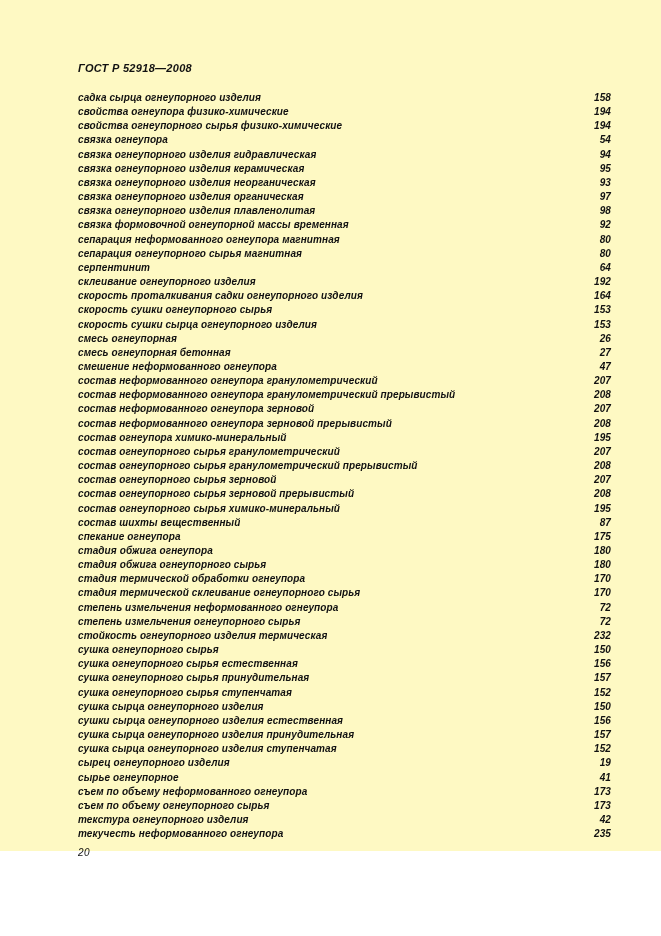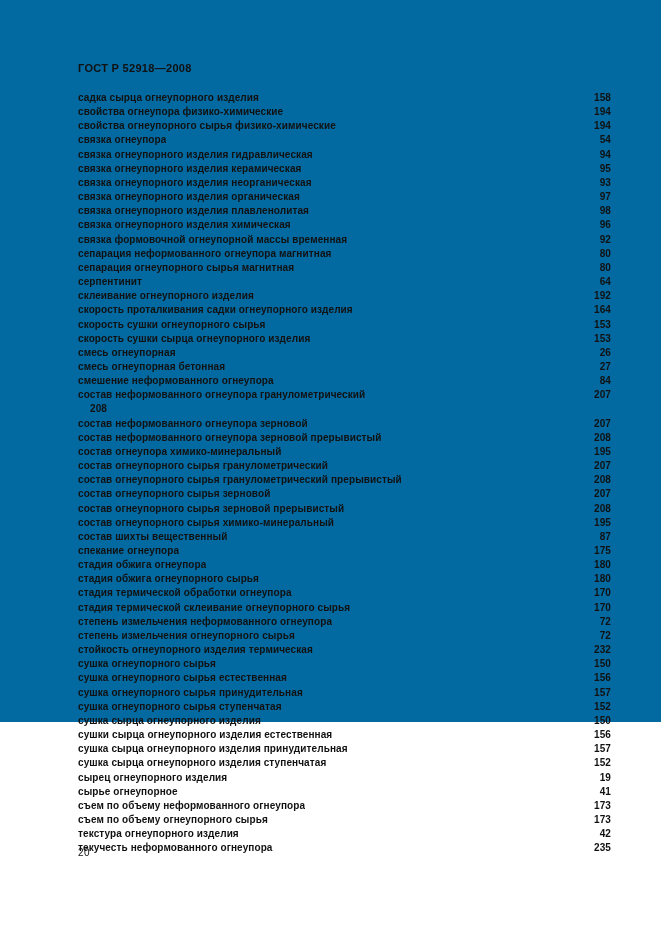--- a/index.html
+++ b/index.html
@@ -8,22 +8,23 @@
     width: 661px;
     height: 936px;
     background: #ffffff;
     font-family: "Liberation Sans", sans-serif;
     color: #111111;
     overflow: hidden;
   }
   .page {
     position: relative;
     width: 661px;
-    height: 722px;
-    background: #0369a1;
+    height: 851px;
+    background: #fef9c3;
+    font-style: italic;
   }
   .doc-header {
     position: absolute;
     left: 78px;
     top: 62px;
     font-size: 11px;
     font-weight: bold;
     letter-spacing: 0.3px;
     white-space: nowrap;
   }
@@ -107,24 +108,20 @@
     <div class="index-row">
       <span class="index-term">связка огнеупорного изделия органическая</span>
       <span class="index-page">97</span>
     </div>
 
     <div class="index-row">
       <span class="index-term">связка огнеупорного изделия плавленолитая</span>
       <span class="index-page">98</span>
     </div>
 
-    <div class="index-row">
-      <span class="index-term">связка огнеупорного изделия химическая</span>
-      <span class="index-page">96</span>
-    </div>
 
     <div class="index-row">
       <span class="index-term">связка формовочной огнеупорной массы временная</span>
       <span class="index-page">92</span>
     </div>
 
     <div class="index-row">
       <span class="index-term">сепарация неформованного огнеупора магнитная</span>
       <span class="index-page">80</span>
     </div>
@@ -164,29 +161,30 @@
       <span class="index-page">26</span>
     </div>
 
     <div class="index-row">
       <span class="index-term">смесь огнеупорная бетонная</span>
       <span class="index-page">27</span>
     </div>
 
     <div class="index-row">
       <span class="index-term">смешение неформованного огнеупора</span>
-      <span class="index-page">84</span>
+      <span class="index-page">47</span>
     </div>
 
     <div class="index-row">
       <span class="index-term">состав неформованного огнеупора гранулометрический</span>
       <span class="index-page">207</span>
     </div>
 
     <div class="index-row">
+      <span class="index-term">состав неформованного огнеупора гранулометрический прерывистый</span>
       <span class="index-page">208</span>
     </div>
 
     <div class="index-row">
       <span class="index-term">состав неформованного огнеупора зерновой</span>
       <span class="index-page">207</span>
     </div>
 
     <div class="index-row">
       <span class="index-term">состав неформованного огнеупора зерновой прерывистый</span>

